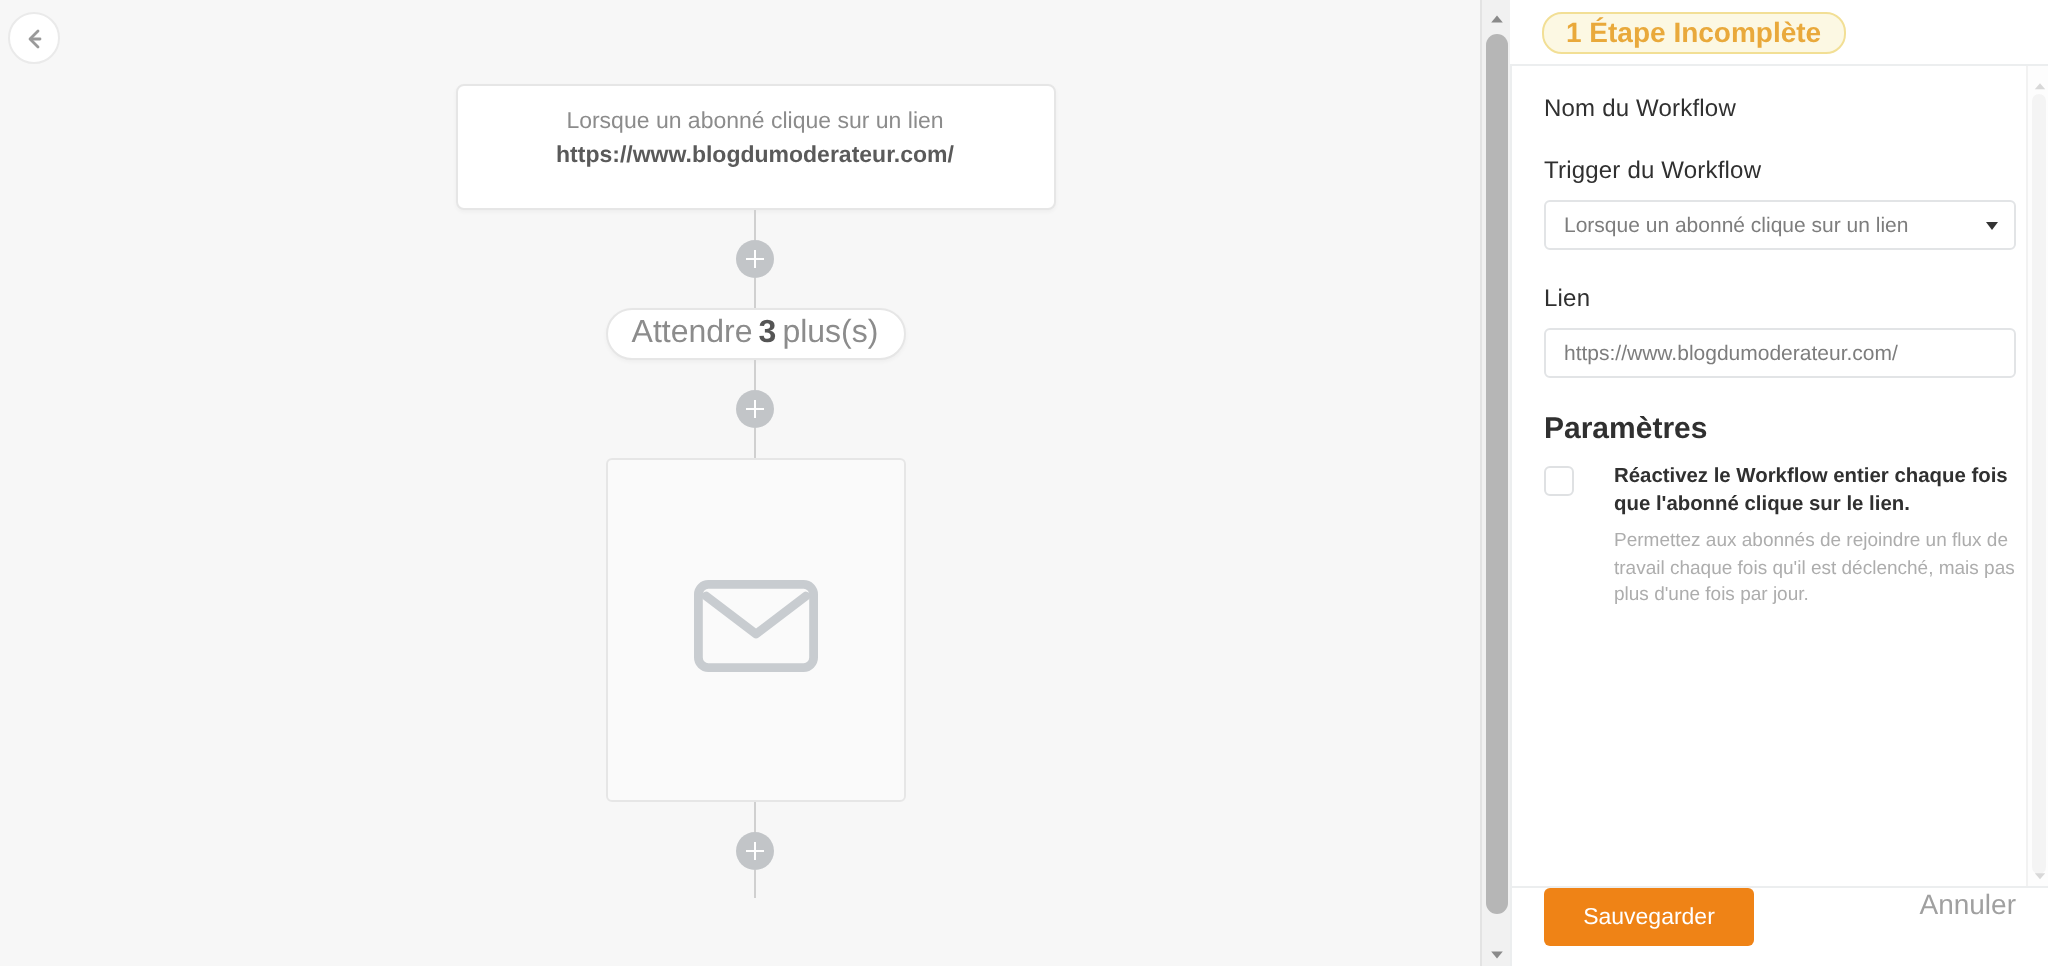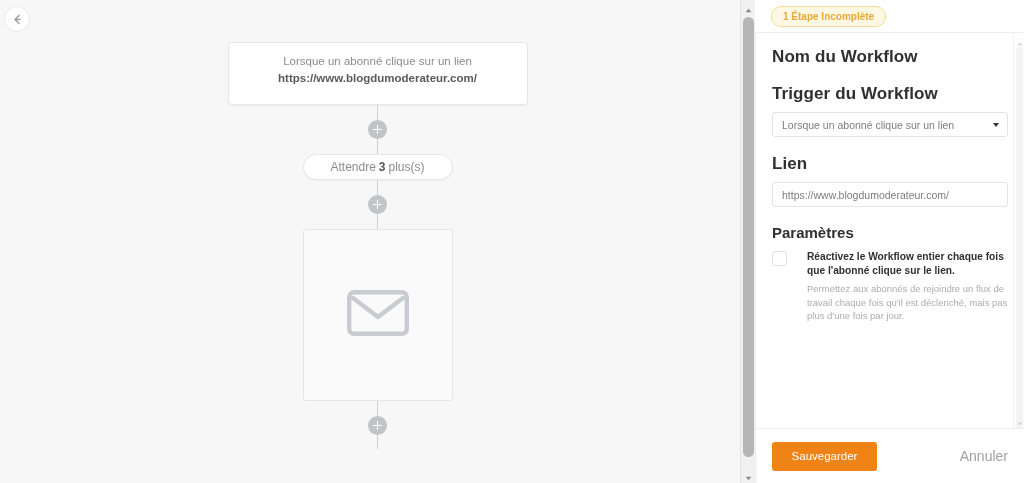--- a/index.html
+++ b/index.html
@@ -127,21 +127,21 @@
   
   .wait-pill {
     width: 150px;
     height: 26px;
     background: #ffffff;
     border: 1px solid #e6e6e6;
     border-radius: 14px;
     display: flex;
     align-items: center;
     justify-content: center;
-    font-size: 12px;
+    font-size: 16px;
     color: #8c8c8c;
     box-shadow: 0 1px 2px rgba(0,0,0,0.04);
     cursor: pointer;
   }
   .wait-pill b { color: #555; font-weight: bold; margin: 0 3px; }
 
   
   .email-card {
     width: 150px;
     height: 172px;
@@ -214,21 +214,21 @@
     align-items: center;
     padding-left: 16px;
     background: #ffffff;
     flex: none;
   }
   .status-badge {
     display: inline-block;
     border: 1px solid #f2df95;
     background: #fcf8e3;
     color: #e9a93b;
-    font-size: 10px;
+    font-size: 14px;
     font-weight: bold;
     border-radius: 10px;
     padding: 4px 11px 4px;
     line-height: 11px;
   }
 
   .panel-body {
     position: relative;
     flex: 1;
     border-top: 1px solid #eceeef;
@@ -237,22 +237,22 @@
     background: #ffffff;
   }
   .panel-scroll {
     position: absolute;
     inset: 0;
     padding: 14px 16px 10px 16px;
     overflow: hidden;
   }
 
   .field-label {
-    font-size: 17px;
-    font-weight: bold;
+    font-size: 12px;
+    font-weight: normal;
     color: #303030;
     margin-bottom: 8px;
     letter-spacing: 0.1px;
   }
   .field-group { margin-bottom: 17px; }
 
   .text-input {
     width: 100%;
     height: 25px;
     border: 1px solid #e2e4e6;
@@ -357,26 +357,26 @@
     position: absolute;
     left: 2px; top: 14px;
     width: 7px; height: 390px;
     background: #f4f4f4;
     border-radius: 4px;
     cursor: pointer;
   }
 
   .panel-footer {
     flex: none;
-    height: 55px;
+    height: 40px;
     border-left: 1px solid #eceeef;
     border-top: 1px solid #eceeef;
     background: #ffffff;
     display: flex;
-    align-items: center;
+    align-items: flex-start;
     padding: 0 16px;
   }
   .save-btn {
     width: 105px;
     height: 29px;
     background: #ef8316;
     color: #ffffff;
     border: none;
     border-radius: 3px;
     font-size: 11.5px;

